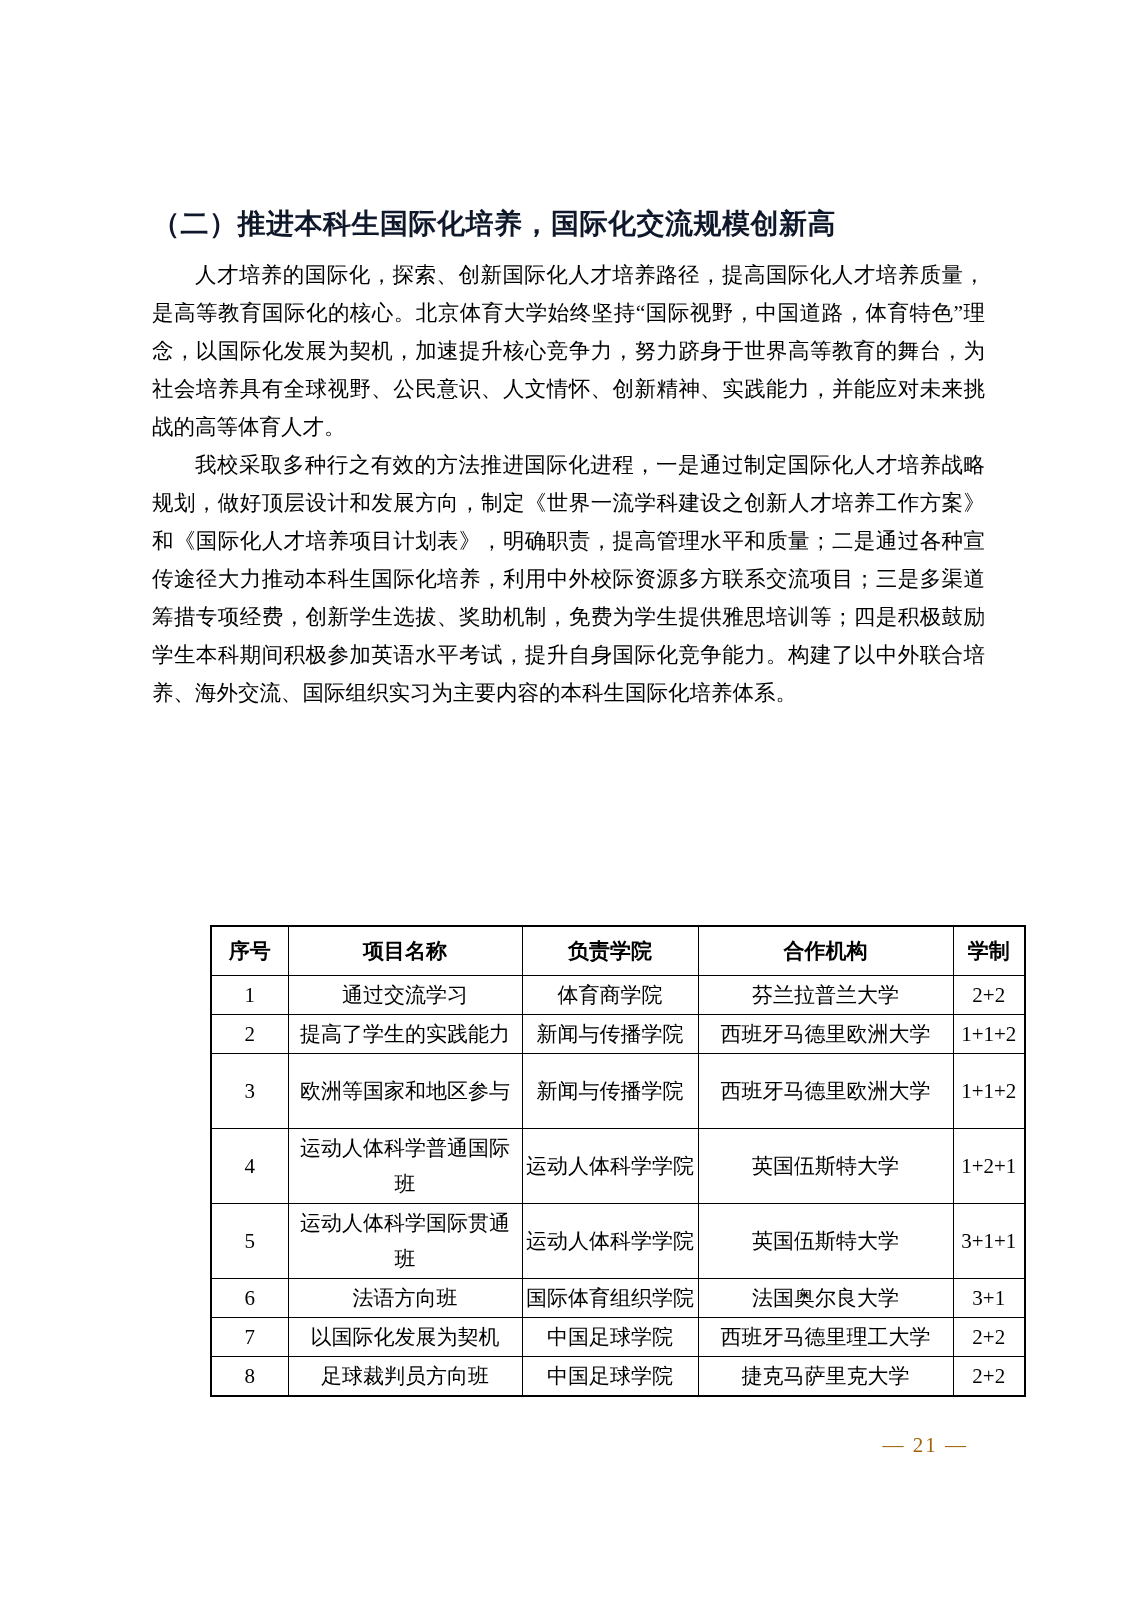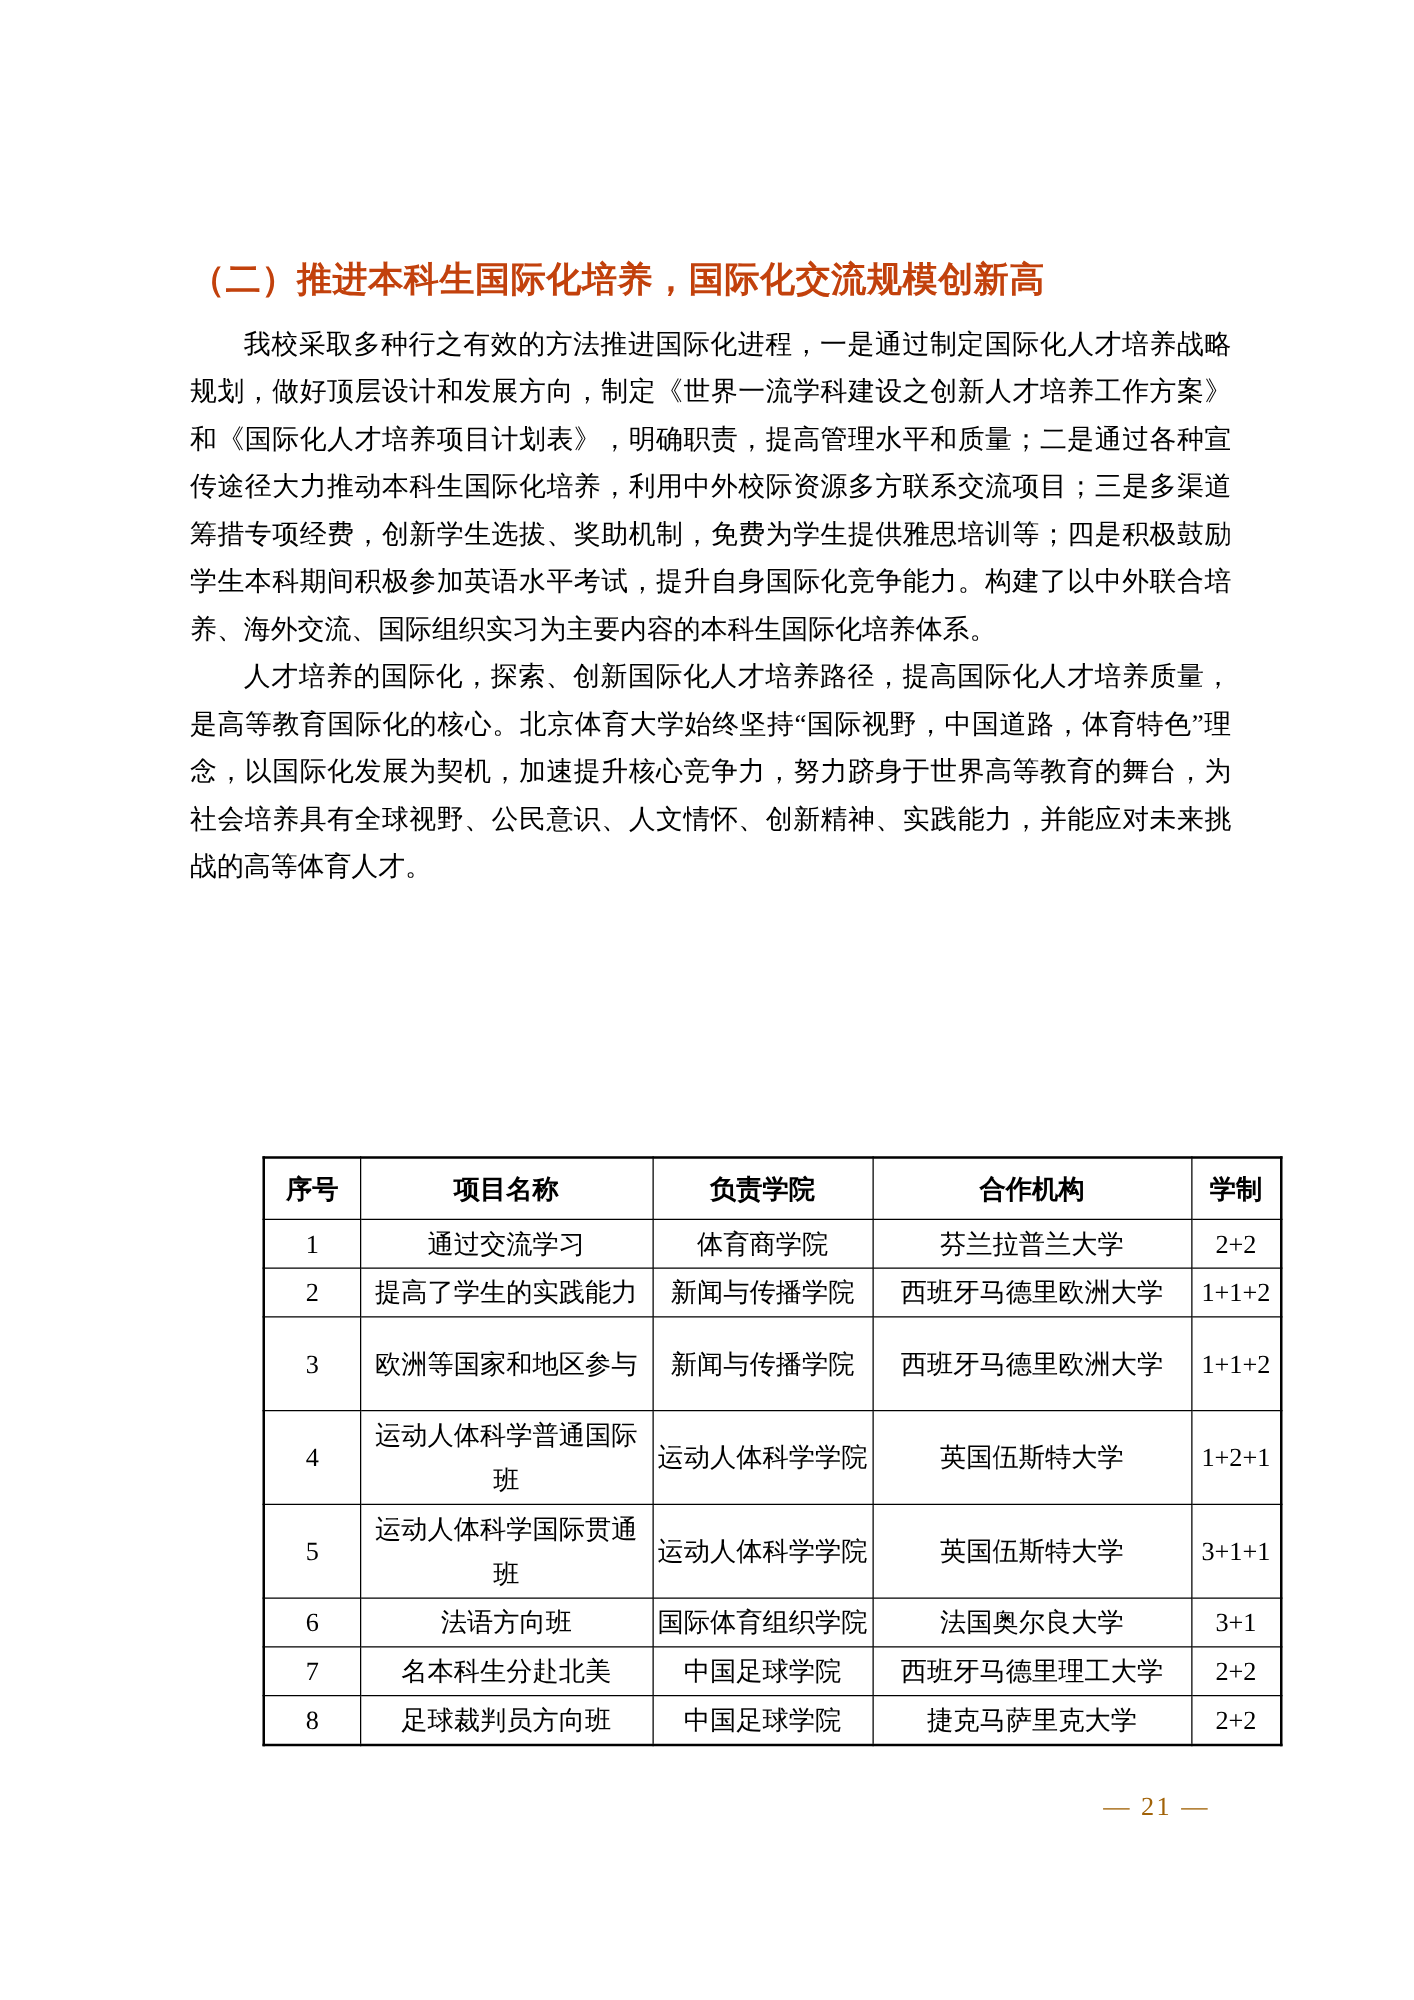--- a/index.html
+++ b/index.html
@@ -20,21 +20,21 @@
     position: absolute;
     left: 152px;
     top: 204px;
     width: 840px;
     margin: 0;
     font-family: "Liberation Sans", "DejaVu Sans", sans-serif;
     font-weight: bold;
     font-size: 28px;
     line-height: 40px;
     letter-spacing: 0.5px;
-    color: #c2410c;
+    color: #0f172a;
   }
   .body-text {
     position: absolute;
     left: 152px;
     top: 256px;
     width: 833px;
     font-size: 21.5px;
     line-height: 38px;
     text-align: justify;
     color: #000000;
@@ -94,22 +94,22 @@
   }
 </style>
 </head>
 <body>
 
 <div class="page">
 
   <h2 class="heading">（二）推进本科生国际化培养，国际化交流规模创新高</h2>
 
   <div class="body-text">
+    <p>人才培养的国际化，探索、创新国际化人才培养路径，提高国际化人才培养质量，是高等教育国际化的核心。北京体育大学始终坚持“国际视野，中国道路，体育特色”理念，以国际化发展为契机，加速提升核心竞争力，努力跻身于世界高等教育的舞台，为社会培养具有全球视野、公民意识、人文情怀、创新精神、实践能力，并能应对未来挑战的高等体育人才。</p>
     <p>我校采取多种行之有效的方法推进国际化进程，一是通过制定国际化人才培养战略规划，做好顶层设计和发展方向，制定《世界一流学科建设之创新人才培养工作方案》和《国际化人才培养项目计划表》，明确职责，提高管理水平和质量；二是通过各种宣传途径大力推动本科生国际化培养，利用中外校际资源多方联系交流项目；三是多渠道筹措专项经费，创新学生选拔、奖助机制，免费为学生提供雅思培训等；四是积极鼓励学生本科期间积极参加英语水平考试，提升自身国际化竞争能力。构建了以中外联合培养、海外交流、国际组织实习为主要内容的本科生国际化培养体系。</p>
-    <p>人才培养的国际化，探索、创新国际化人才培养路径，提高国际化人才培养质量，是高等教育国际化的核心。北京体育大学始终坚持“国际视野，中国道路，体育特色”理念，以国际化发展为契机，加速提升核心竞争力，努力跻身于世界高等教育的舞台，为社会培养具有全球视野、公民意识、人文情怀、创新精神、实践能力，并能应对未来挑战的高等体育人才。</p>
   </div>
 
 
   <table class="joint-table">
     <colgroup>
       <col class="col-num">
       <col class="col-name">
       <col class="col-college">
       <col class="col-partner">
       <col class="col-dur">
@@ -161,21 +161,21 @@
       </tr>
       <tr class="row-single">
         <td>6</td>
         <td>法语方向班</td>
         <td>国际体育组织学院</td>
         <td>法国奥尔良大学</td>
         <td>3+1</td>
       </tr>
       <tr class="row-single">
         <td>7</td>
-        <td>名本科生分赴北美</td>
+        <td>以国际化发展为契机</td>
         <td>中国足球学院</td>
         <td>西班牙马德里理工大学</td>
         <td>2+2</td>
       </tr>
       <tr class="row-single">
         <td>8</td>
         <td>足球裁判员方向班</td>
         <td>中国足球学院</td>
         <td>捷克马萨里克大学</td>
         <td>2+2</td>

